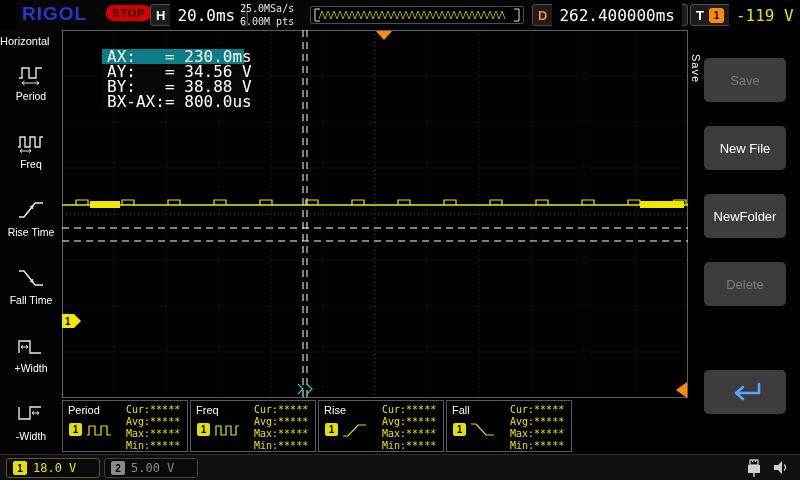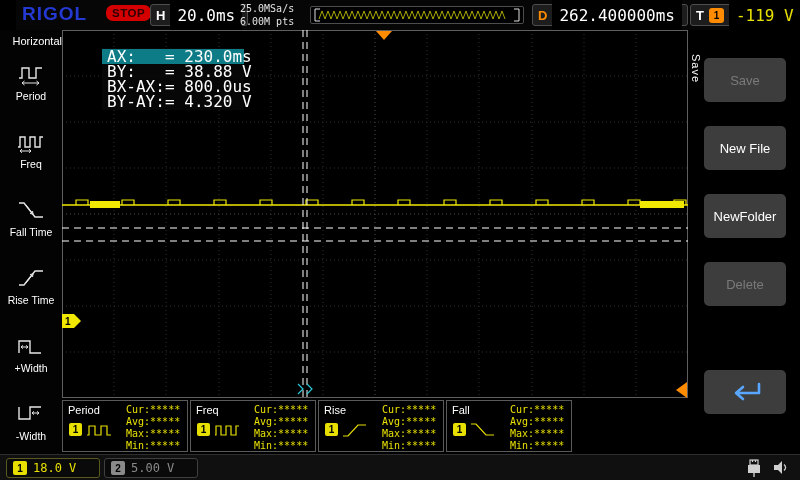--- a/index.html
+++ b/index.html
@@ -20,21 +20,21 @@
   .h-group{left:134px}
   .d-group{left:516px}
   .t-group{left:674px}
   .acq{position:absolute;left:224px;top:2px;font-size:10px;line-height:13px;color:#e3e3e3}
   .preview{position:absolute;left:294px;top:6px;width:214px;height:18px;border:1px solid #4d4d4d;border-radius:2px;background:#000}
   .chip{width:15px;height:15px;border-radius:3px;display:flex;align-items:center;justify-content:center;font-size:10px;font-weight:bold;color:#000}
   .chip-orange{background:#ff8c00}
 
   
   .leftmenu{position:absolute;left:0;top:30px;width:62px;height:424px;background:#030303;overflow:hidden}
-  .lm-title{color:#fff;font-size:11px;text-align:right;padding-top:5px;height:18px}
+  .lm-title{color:#fff;font-size:11px;text-align:left;padding-top:5px;height:18px}
   .lm-item{height:68px;display:flex;flex-direction:column;align-items:center;justify-content:center;gap:4px;cursor:pointer}
   .lm-label{color:#fff;font-size:10.5px;text-align:center;white-space:nowrap}
 
   
   .grid-area{position:absolute;left:62px;top:30px;width:626px;height:368px;background:#000}
   .grid-svg{position:absolute;left:0;top:0}
   .cursor-box{position:absolute;left:40px;top:18px;width:142px;background:rgba(8,8,8,.85);font-size:16px;color:#fff;padding:1px 0}
   .cur-row{display:flex;height:15px;line-height:15px;padding:0 5px;white-space:nowrap}
   .cur-row.hl{background:#0e7c86}
   .cur-label{width:58px;flex:none}
@@ -120,32 +120,32 @@
     <div class="lm-item">
       <svg width="30" height="24" viewBox="0 0 30 24">
         <path d="M2,17 h2 v-10 h5 v10 h5 v-10 h5 v10 h5 v-10 h3" stroke="#e6e6e6" stroke-width="1.4" fill="none"></path>
         <path d="M4,21 h11 M4,21 l2,-1.8 M4,21 l2,1.8 M15,21 l-2,-1.8 M15,21 l-2,1.8" stroke="#e6e6e6" stroke-width="1" fill="none"></path>
       </svg>
       <div class="lm-label">Freq</div>
     </div>
 
     <div class="lm-item">
       <svg width="30" height="24" viewBox="0 0 30 24">
+        <path d="M3,19 h5 l11,-14 h8" stroke="#e6e6e6" stroke-width="1.4" fill="none"></path>
+        <path d="M10,17 l7,-9 M17,8 l-3,.5 M17,8 l-.5,3" stroke="#e6e6e6" stroke-width="1" fill="none"></path>
+      </svg>
+      <div class="lm-label">Rise Time</div>
+    </div>
+
+    <div class="lm-item">
+      <svg width="30" height="24" viewBox="0 0 30 24">
         <path d="M3,5 h5 l11,14 h8" stroke="#e6e6e6" stroke-width="1.4" fill="none"></path>
         <path d="M10,7 l7,9 M17,16 l-3,-.5 M17,16 l-.5,-3" stroke="#e6e6e6" stroke-width="1" fill="none"></path>
       </svg>
       <div class="lm-label">Fall Time</div>
-    </div>
-
-    <div class="lm-item">
-      <svg width="30" height="24" viewBox="0 0 30 24">
-        <path d="M3,19 h5 l11,-14 h8" stroke="#e6e6e6" stroke-width="1.4" fill="none"></path>
-        <path d="M10,17 l7,-9 M17,8 l-3,.5 M17,8 l-.5,3" stroke="#e6e6e6" stroke-width="1" fill="none"></path>
-      </svg>
-      <div class="lm-label">Rise Time</div>
     </div>
 
     <div class="lm-item">
       <svg width="30" height="24" viewBox="0 0 30 24">
         <path d="M3,19 v-12 h11 v12 h11" stroke="#e6e6e6" stroke-width="1.4" fill="none"></path>
         <path d="M5,13 h7 M5,13 l2,-1.6 M5,13 l2,1.6 M12,13 l-2,-1.6 M12,13 l-2,1.6" stroke="#e6e6e6" stroke-width="1" fill="none"></path>
       </svg>
       <div class="lm-label">+Width</div>
     </div>
 
@@ -206,30 +206,30 @@
         <text x="3" y="295" font-size="10" font-weight="bold" fill="#000" font-family="Liberation Sans, sans-serif">1</text>
       </g>
     </svg>
 
     <div class="cursor-box mono">
       <div class="cur-row hl">
           <span class="cur-label">AX:</span>
           <span>= 230.0ms</span>
         </div>
       <div class="cur-row">
+          <span class="cur-label">AY:</span>
+          <span>= 34.56 V</span>
+        </div>
+      <div class="cur-row">
           <span class="cur-label">BY:</span>
           <span>= 38.88 V</span>
         </div>
       <div class="cur-row">
           <span class="cur-label">BX-AX:</span>
           <span>= 800.0us</span>
-        </div>
-      <div class="cur-row">
-          <span class="cur-label">BY-AY:</span>
-          <span>= 4.320 V</span>
         </div>
     </div>
   </main>
 
   <aside class="rightmenu">
     <div class="rm-tab">Save</div>
     <button class="rm-btn disabled" style="top:28px">Save</button>
     <button class="rm-btn" style="top:96px">New File</button>
     <button class="rm-btn disabled" style="top:232px">Delete</button>
     <button class="rm-btn" style="top:164px">NewFolder</button>

